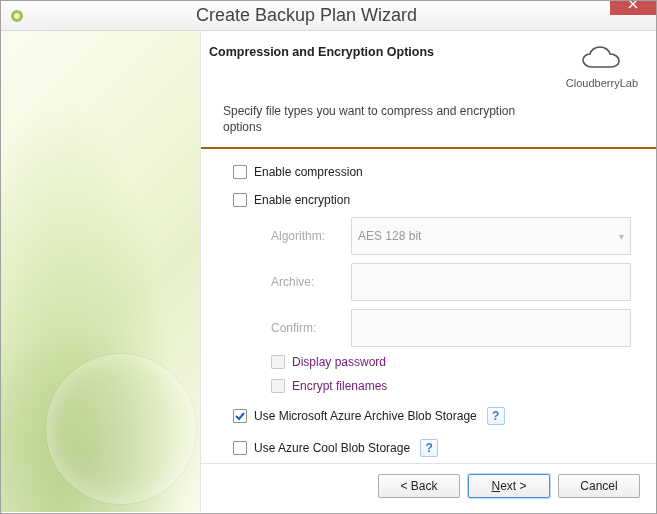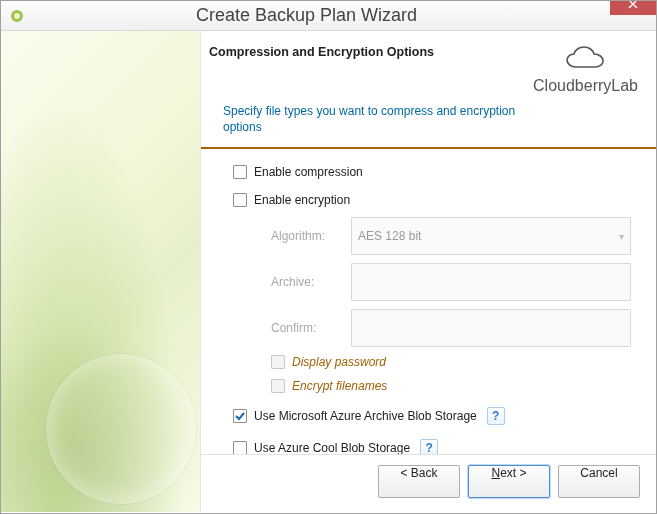--- a/index.html
+++ b/index.html
@@ -51,39 +51,39 @@
     opacity:.85;
   }
   .mainpane { flex:1; display:flex; flex-direction:column; }
   .header {
     padding:14px 18px 12px 8px;
     display:flex; align-items:flex-start;
     border-bottom:2px solid #a16207;
   }
   .header .text { flex:1; }
   .header h1 { font-size:12.5px; font-weight:700; margin:0 0 4px 0; color:#222; }
-  .header .sub { color:#0369a1; font-size:12px; line-height:1.35; padding-left:14px; max-width:310px;margin-top:44px;}
-  .brand { text-align:center; font-size:16px; color:#555; }
+  .header .sub { color:#404040; font-size:12px; line-height:1.35; padding-left:14px; max-width:310px;margin-top:44px;}
+  .brand { text-align:center; font-size:11px; color:#555; }
   .brand svg { display:block; margin:0 auto 2px auto; }
   .form { padding:16px 18px 8px 32px; flex:1; overflow:auto; }
   .row { display:flex; align-items:center; margin-bottom:10px; }
   .row.indent2 { margin-left:38px; }
   .row.form-field { margin-left:38px; margin-bottom:8px; }
   .row.form-field label { width:80px; color:#444; }
   .row.form-field label.disabled { color:#a9a9a9; }
   .cb {
     width:14px; height:14px; border:1px solid #8f8f8f; background:#fff;
     margin-right:7px; display:inline-flex; align-items:center; justify-content:center;
     border-radius:1px; flex-shrink:0;
   }
   .cb.disabled { border-color:#c8c8c8; background:#f4f4f4; }
   .cb svg { display:none; }
   .cb.checked svg { display:block; }
   .cb-label { color:#222; }
-  .cb-label.disabled { color:#a16207;font-style:italic; }
+  .cb-label.disabled { color:#701a75; }
   .select, .textinput {
     flex:1; max-width:280px; height:38px; border:1px solid #d9d9d9;
     background:#fafafa; color:#9a9a9a; padding:0 6px; font-size:12px;
     display:flex; align-items:center; justify-content:space-between;
     border-radius:1px;
   }
   .select .caret { color:#bdbdbd; font-size:10px; }
   .textinput { background:#fafafa; }
   .help {
     width:18px; height:18px; margin-left:10px;
@@ -92,24 +92,24 @@
     border:1px solid #a9cdf2; border-radius:2px;
     background:linear-gradient(#fdfefe,#eaf3fc);
   }
   .buttonbar {
     border-top:1px solid #e3e3e3;
     padding:10px 16px 14px 0;
     display:flex; justify-content:flex-end; gap:8px;
     background:#fff;
   }
   .btn {
-    min-width:82px; height:33px; border:1px solid #adadad;
+    min-width:82px; height:24px; border:1px solid #adadad;
     background:linear-gradient(#fdfdfd,#ededed);
     font-size:12px; color:#222;
-    display:inline-flex; align-items:flex-start; justify-content:center;
+    display:inline-flex; align-items:center; justify-content:center;
     border-radius:2px;
   }
   .btn.primary {
     border-color:#4a90d9;
     box-shadow:0 0 0 1px rgba(74,144,217,.35);
   }
   .btn .ul { text-decoration:underline; }
   .gap-top { margin-top:14px; }
 </style>
 </head>

